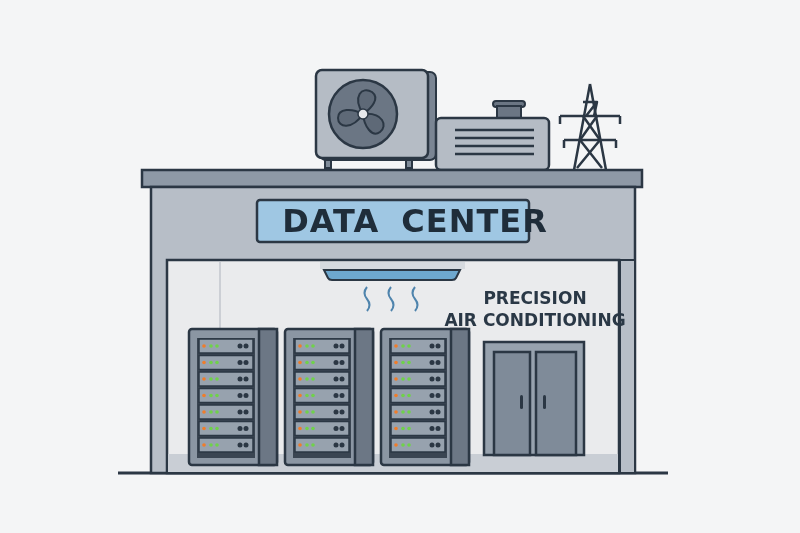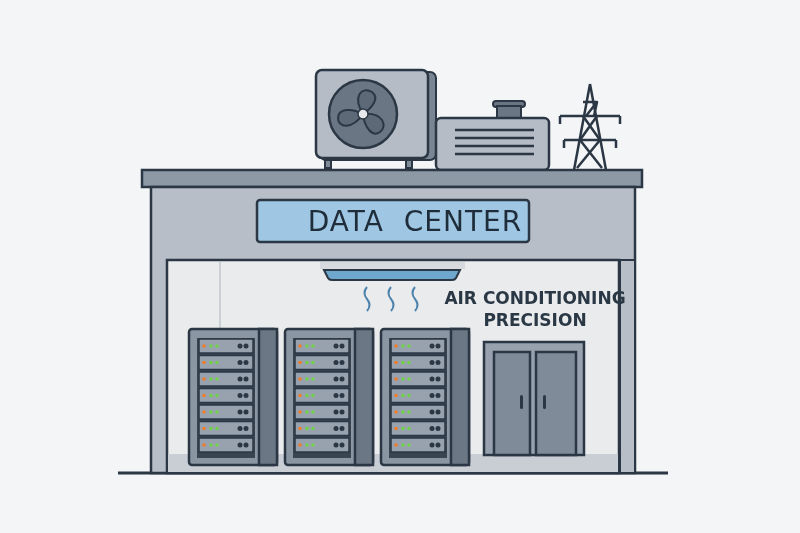--- a/index.html
+++ b/index.html
@@ -1,18 +1,18 @@
 <!DOCTYPE html>
 <html><head>
 <meta charset="utf-8">
 <style>
   html,body{margin:0;padding:0;}
   body{width:800px;height:533px;background:#f4f5f6;position:relative;overflow:hidden;font-family:"DejaVu Sans","Liberation Sans",sans-serif;}
   svg{position:absolute;left:0;top:0;}
-  .sign-text{position:absolute;left:257px;top:200px;width:316px;height:42px;display:flex;align-items:center;justify-content:center;font-weight:normal;font-size:28px;letter-spacing:1px;color:#1f2d3a;word-spacing:10px;}
+  .sign-text{position:absolute;left:257px;top:200px;width:316px;height:42px;display:flex;align-items:center;justify-content:center;font-weight:bold;font-size:32px;letter-spacing:1px;color:#1f2d3a;word-spacing:10px;}
   .pac{position:absolute;left:430px;top:287px;width:210px;text-align:center;font-weight:bold;font-size:17px;line-height:22px;color:#2a3846;}
 </style>
 </head>
 <body>
 
 <svg width="800" height="533" viewBox="0 0 800 533">
 
   <line x1="118" y1="473" x2="668" y2="473" stroke="#2b3744" stroke-width="3"></line>
 
   <g>
@@ -216,15 +216,15 @@
     <rect x="484" y="342" width="100" height="113" fill="#97a2ae" stroke="#2b3744" stroke-width="2.5"></rect>
     <rect x="494" y="352" width="36" height="103" fill="#7f8b99" stroke="#2b3744" stroke-width="2.5"></rect>
     <rect x="536" y="352" width="40" height="103" fill="#7f8b99" stroke="#2b3744" stroke-width="2.5"></rect>
     <rect x="520" y="395" width="3" height="14" rx="1.5" fill="#2b3744"></rect>
     <rect x="543" y="395" width="3" height="14" rx="1.5" fill="#2b3744"></rect>
   </g>
 </svg>
 
 <div class="sign-text">DATA CENTER</div>
 <div class="pac">
+  <div>PRECISION</div>
   <div>AIR CONDITIONING</div>
-  <div>PRECISION</div>
 </div>
 
 </body></html>

